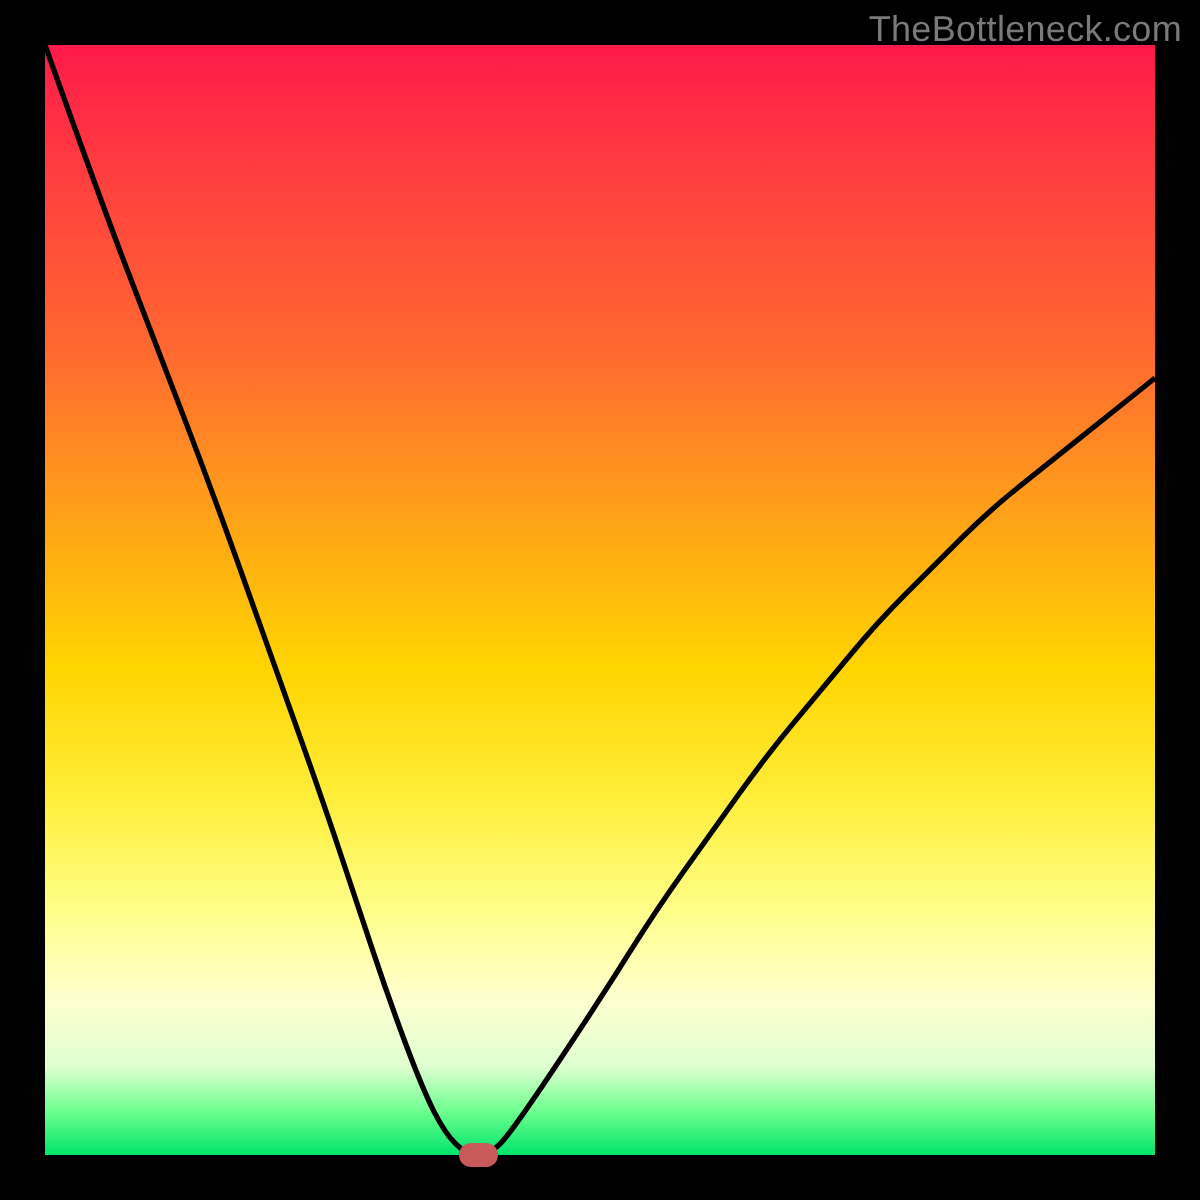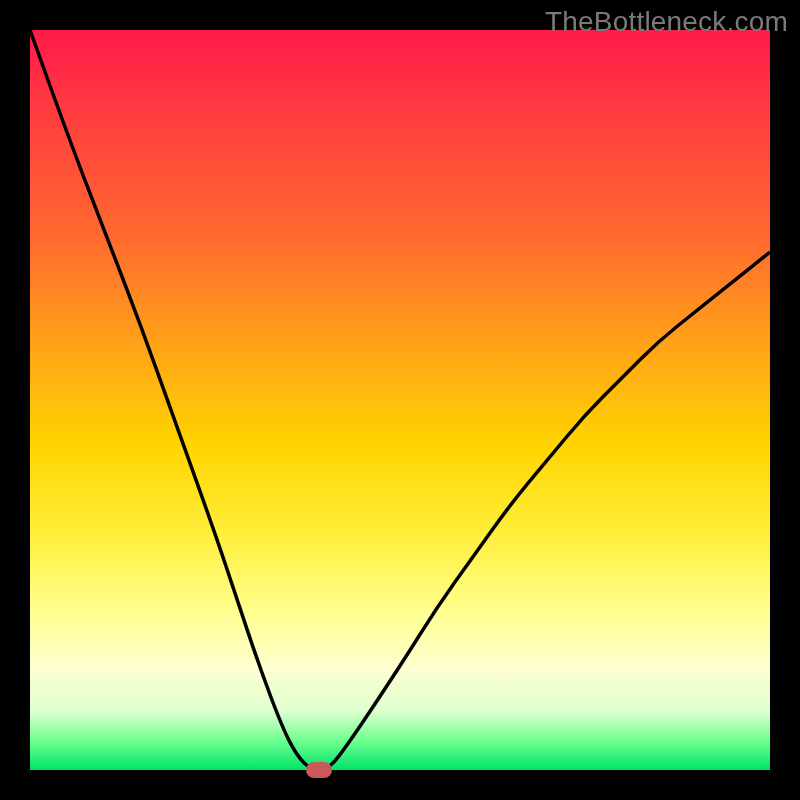--- a/index.html
+++ b/index.html
@@ -29,21 +29,21 @@
       #dfffd0 92%,
       #6fff90 96%,
       #00e46a 100%
     );
   }
   .watermark {
     position: absolute;
     top: 6px;
     right: 12px;
     color: #7a7a7a;
-    font-size: 28px;
+    font-size: 24px;
     font-weight: 500;
     letter-spacing: 0.2px;
     user-select: none;
   }
   svg.curve {
     position: absolute;
     left: 0; top: 0;
     width: 740px;
     height: 740px;
     overflow: visible;

